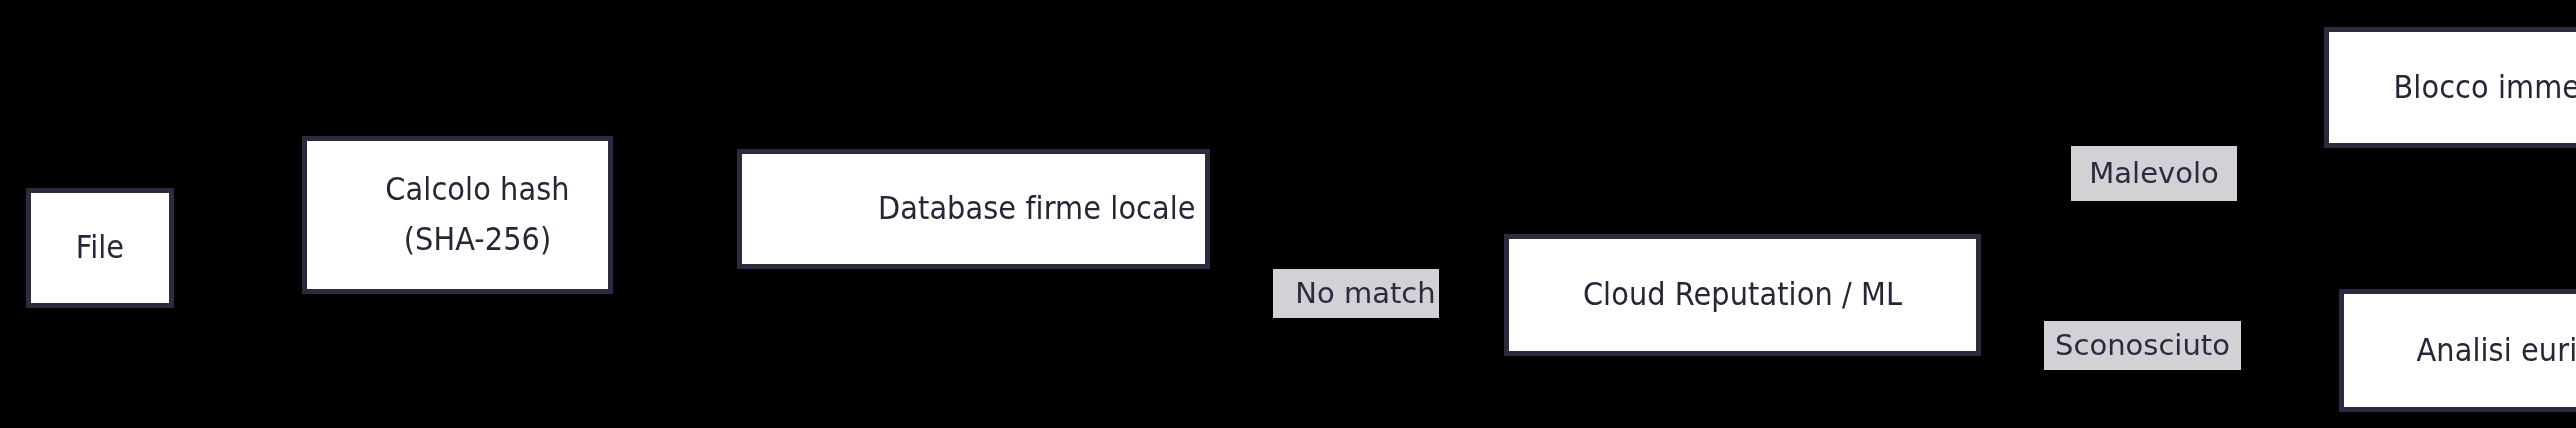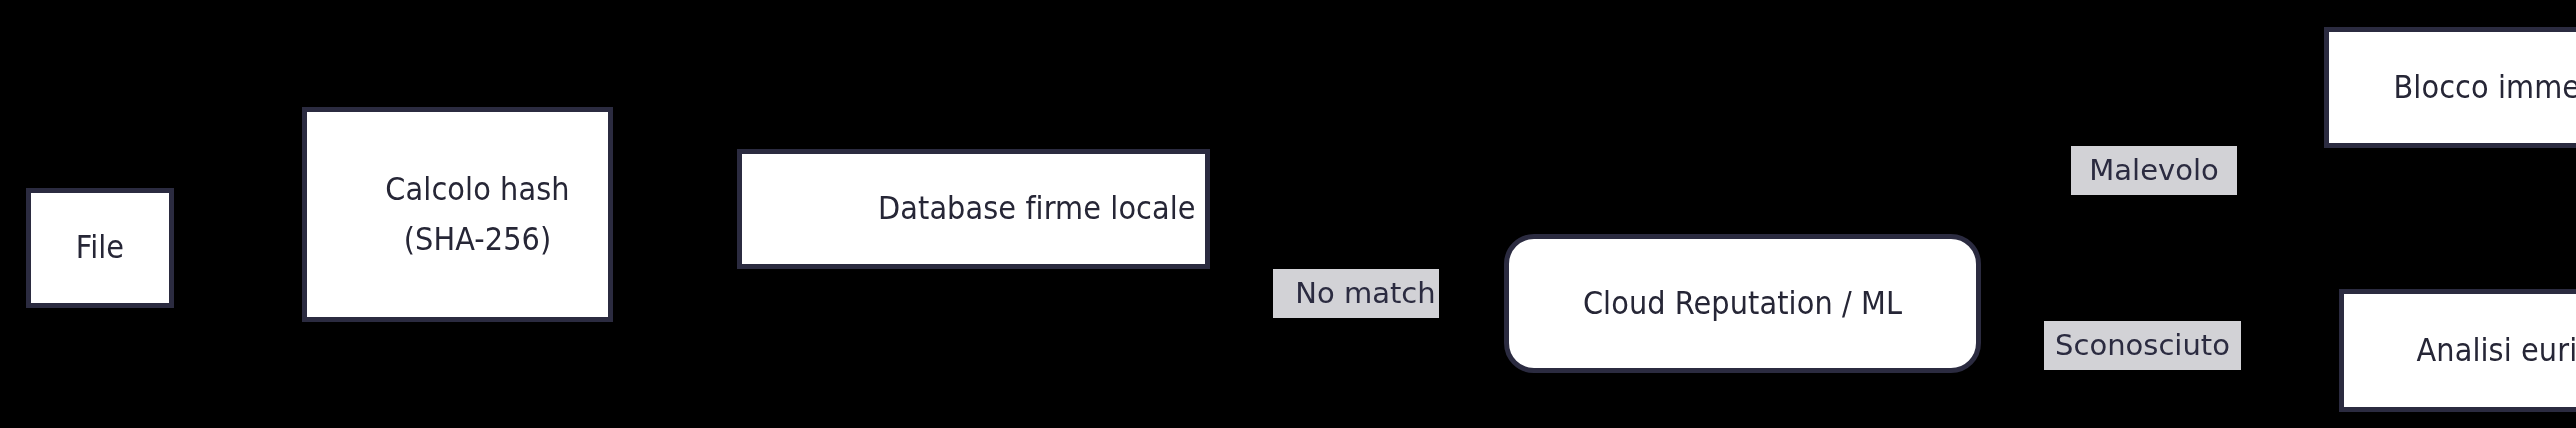--- a/index.html
+++ b/index.html
@@ -51,29 +51,29 @@
     line-height: 1.0;
     display: flex;
     align-items: center;
     justify-content: center;
     white-space: nowrap;
     padding: 0 1px;
   }
 
   
   .n-file            { left:26px;   top:166px;  width:148px; height:120px;margin-top:22px; }
-  .n-hash            { left:302px;  top:107px;  width:311px; height:215px;padding-left:40px; }
+  .n-hash            { left:302px;  top:136px;  width:311px; height:158px;padding-left:40px; }
   .n-db              { left:737px; top:149px;  width:473px; height:120px;justify-content:flex-end; }
-  .n-cloud           { left:1504px; top:234px;  width:477px; height:139px;border-radius:30px; }
+  .n-cloud           { left:1504px; top:234px;  width:477px; height:122px; }
   .n-block           { left:2324px; top:27px;   width:399px; height:121px; }
   .n-heuristic       { left:2339px; top:289px;  width:384px; height:123px; }
 
   .e-nomatch         { left:1273px; top:269px;  width:166px; height:49px;padding-left:20px; }
   .e-match           { left:1687px; top:19.6px;   width:110px; height:49px; }
-  .e-malevolo        { left:2071px; top:146px;  width:166px; height:49px; }
+  .e-malevolo        { left:2071px; top:146px;  width:166px; height:55px; }
   .e-sconosciuto     { left:2044px; top:321px;  width:197px; height:49px; }
 </style>
 </head>
 <body>
 
 <div id="canvas">
 
   <div class="node n-file">
     <span class="node-label">File</span>
   </div>

